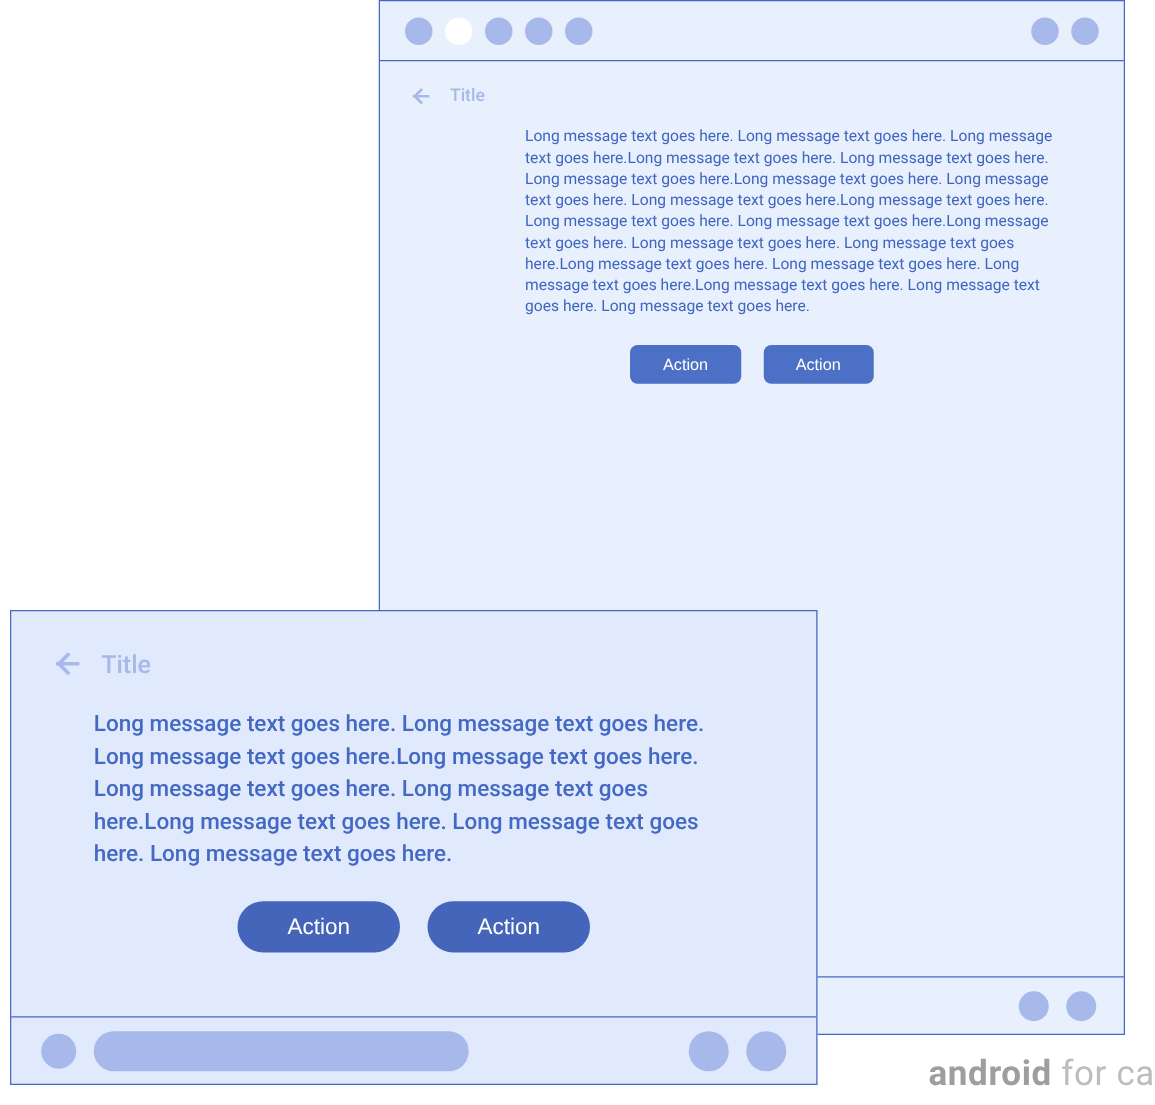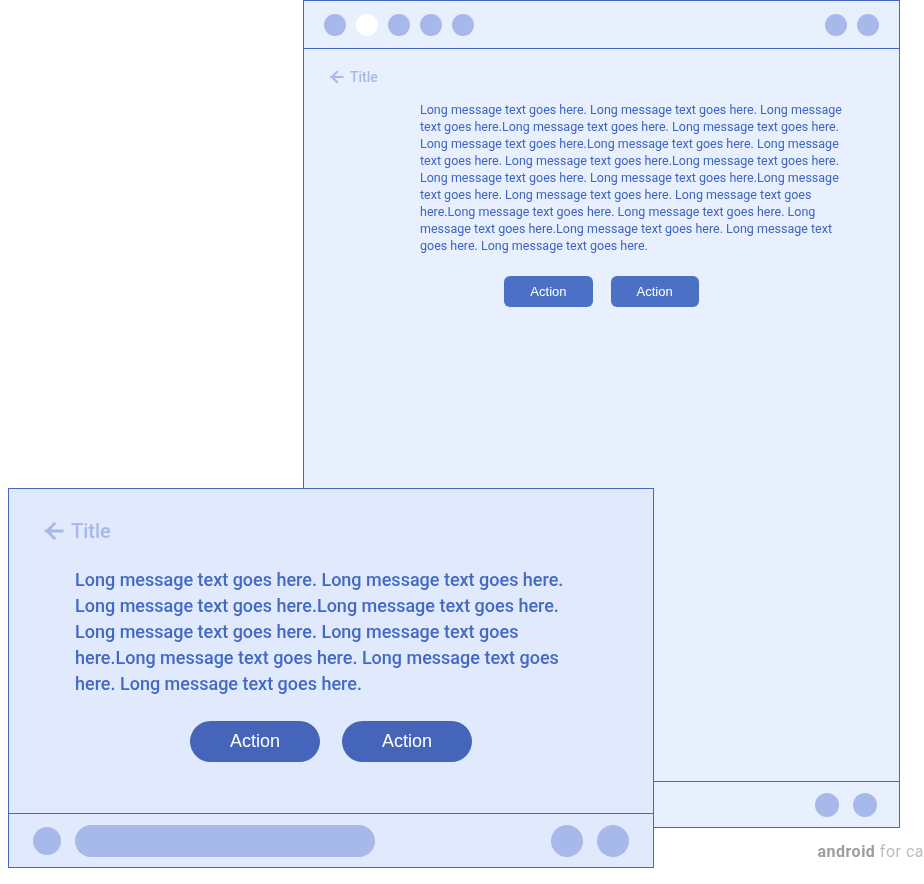--- a/index.html
+++ b/index.html
@@ -42,21 +42,21 @@
     border-top: 1px solid #4369c4;
     display: flex;
     align-items: center;
     justify-content: flex-end;
     padding: 0 22px;
     gap: 14px;
   }
   .app-bar {
     display: flex;
     align-items: center;
-    gap: 4px;
+    gap: 14px;
     color: #a7b8ea;
   }
   .app-bar .title {
     font-size: 14px;
     font-weight: 500;
   }
   .app-bar .back-arrow {
     width: 20px; height: 20px;
   }
   .back-arrow svg { stroke: #a7b8ea; stroke-width: 2.5; fill: none; }
@@ -156,22 +156,22 @@
   .device-bottom .nav-bar .circle.small { width: 28px; height: 28px; }
   .device-bottom .nav-bar .pill.long { width: 300px; height: 32px; margin-left: 14px; }
   .device-bottom .nav-bar .spacer { flex: 1; }
   .device-bottom .nav-bar .right { display:flex; gap:14px; }
   .device-bottom .nav-bar .right .circle { width: 32px; height: 32px; }
 
   
   .watermark {
     position: absolute;
     right: 0;
-    bottom: 23px;
-    font-size: 16px;
+    bottom: 9px;
+    font-size: 28px;
     color: #bdbdbd;
     letter-spacing: 0.5px;
     white-space: nowrap;
   }
   .watermark .bold { font-weight: 700; color: #9e9e9e; }
 </style>
 </head>
 <body>
 
 <div class="device-top">

